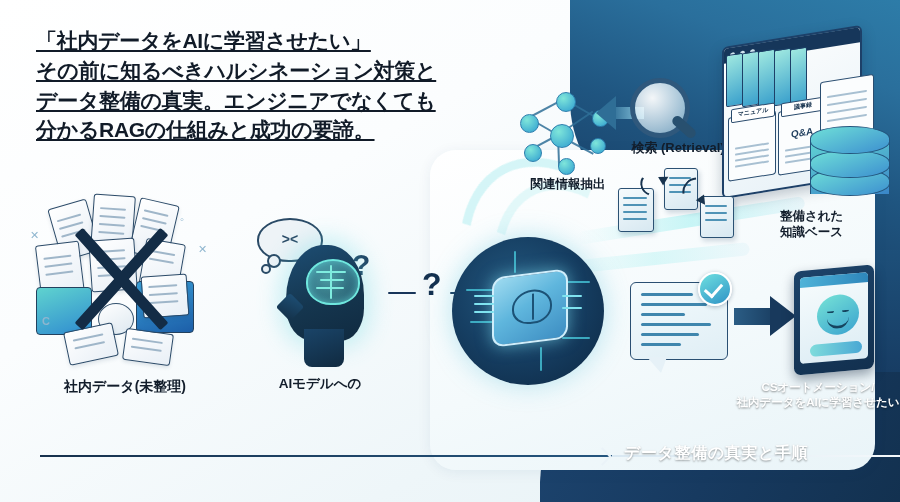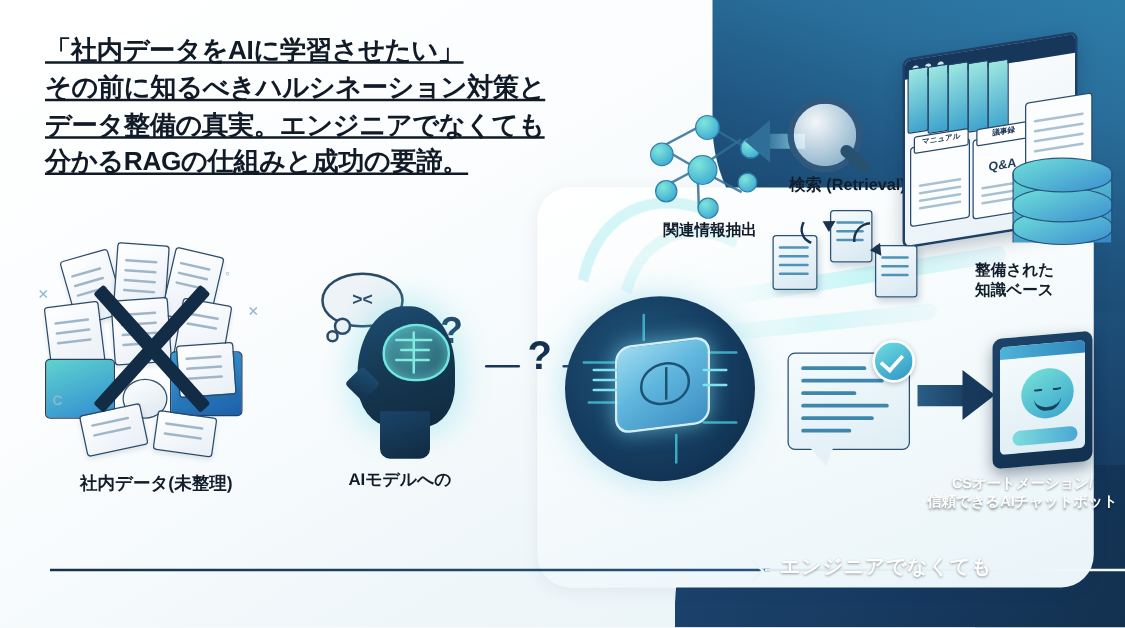--- a/index.html
+++ b/index.html
@@ -466,21 +466,21 @@
       <div class="smile">
         <div class="ey" style="left:10px"></div>
           <div class="ey" style="left:25px"></div>
         <div class="mo"></div>
       </div>
       <div class="line"></div>
     </div>
   </div>
   <div class="cap light" style="left:736px;top:380px;width:164px;font-size:11.5px;">
     <div>CSオートメーション/</div>
-    <div>信頼できるAIチャットボット</div>
+    <div>社内データをAIに学習させたい</div>
   </div>
 
   <div class="rule"></div>
   <div class="rule2"></div>
   <div class="rulehd"></div>
-  <div class="bottomtext">エンジニアでなくても</div>
+  <div class="bottomtext">データ整備の真実と手順</div>
 
 </div>
 
 </body></html>

